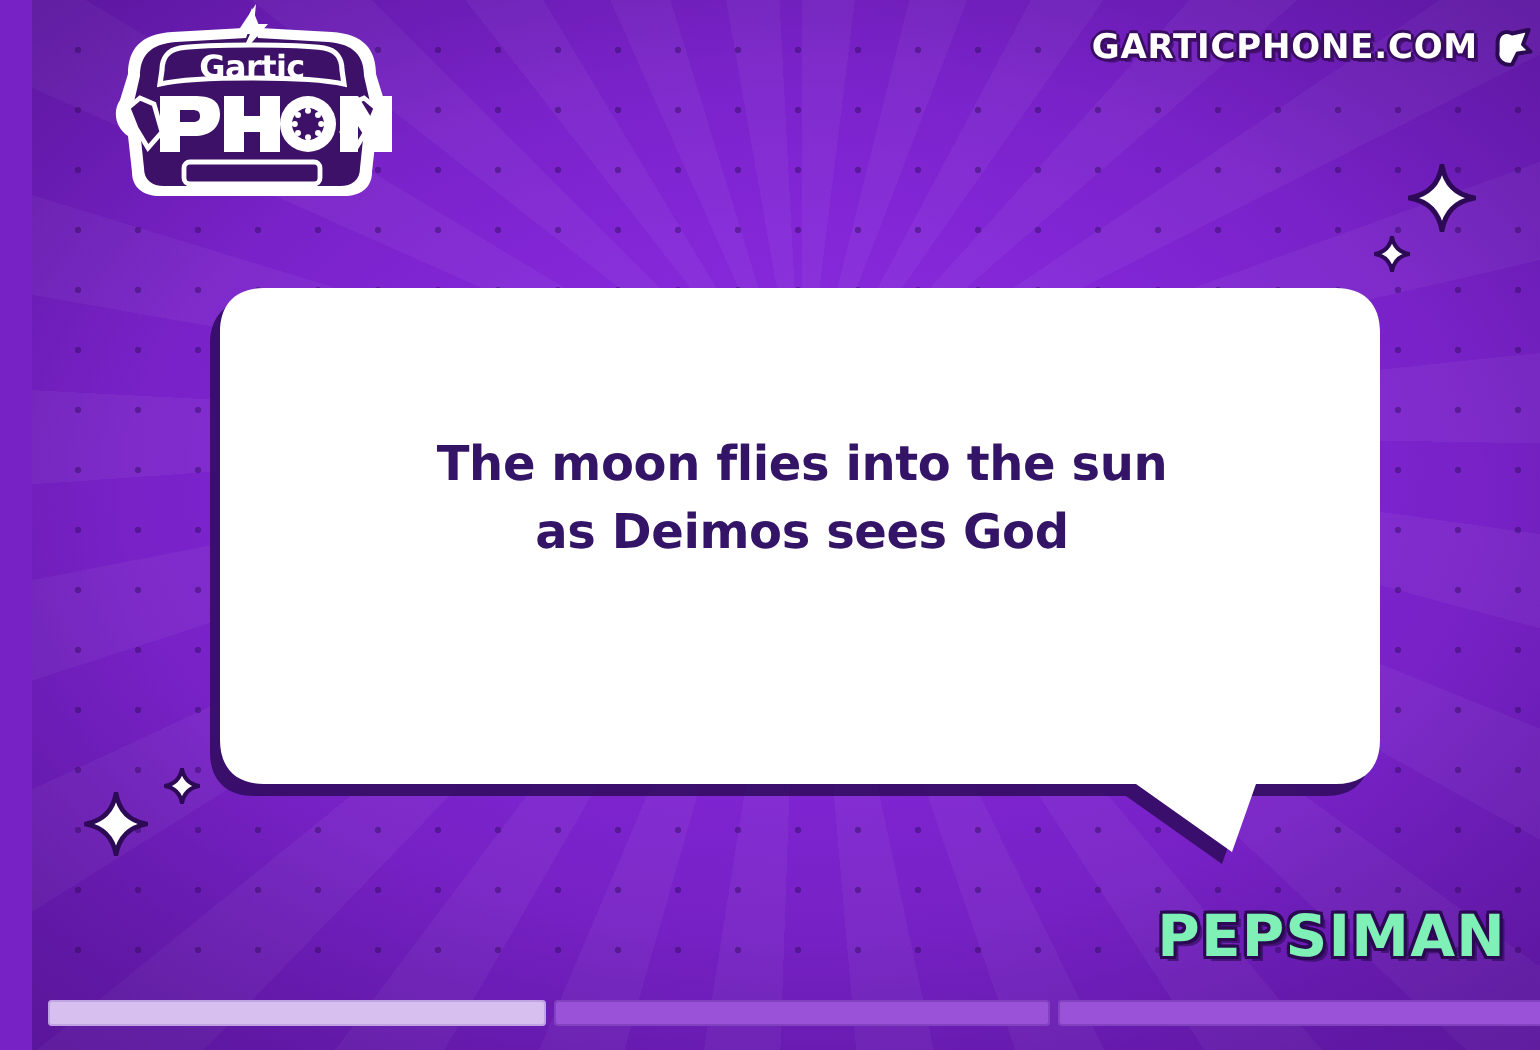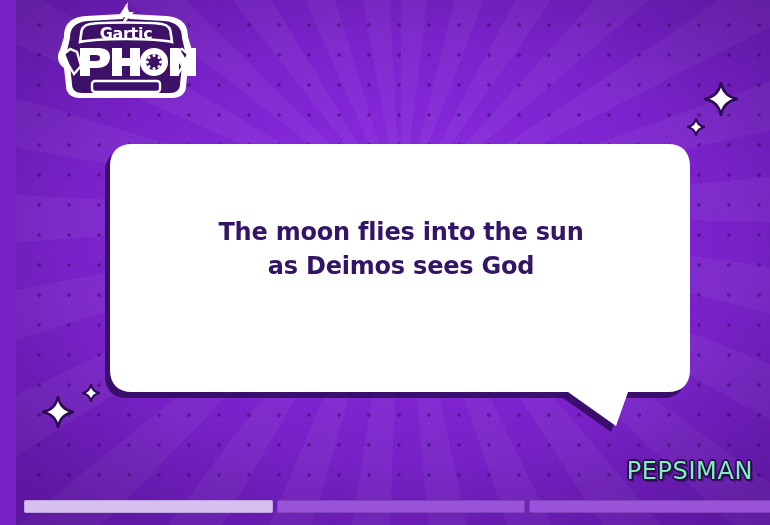--- a/index.html
+++ b/index.html
@@ -94,22 +94,22 @@
     font-size:24px;
     line-height:1.42;
     letter-spacing:-.2px;
     white-space:pre-line;
   }
 
   
   .author {
     position:absolute; right:33px; bottom:40px;
     color:#7ff0b6;
-    font-weight:normal;
-    font-size:24px;
+    font-weight:bold;
+    font-size:29px;
     letter-spacing:.6px;
     text-shadow:
       -1.6px 0 #2b0a53, 1.6px 0 #2b0a53,
       0 -1.6px #2b0a53, 0 1.6px #2b0a53,
       1.3px 1.3px #2b0a53, -1.3px 1.3px #2b0a53,
       -1.3px -1.3px #2b0a53, 1.3px -1.3px #2b0a53,
       2.5px 2.5px 0 rgba(30,5,60,.5);
   }
 
   
@@ -197,20 +197,27 @@
         </g>
 
         <path d="M120 46 L120 74 L129 74 L129 61 L137 74 L146 74 L146 46
                  L137 46 L137 59 L129 46 Z"></path>
       </g>
 
       <rect x="42" y="79" width="68" height="11" rx="3" fill="#3d1168" stroke="#ffffff" stroke-width="2.4"></rect>
     </svg>
   </div>
 
+  <div class="site-url">
+    <span class="txt">GARTICPHONE.COM</span>
+    <svg class="mark" viewBox="0 0 24 22" xmlns="http://www.w3.org/2000/svg">
+      <path d="M3 8 C3 3 7 1 11 3 L20 1 L17 9 L21 13 L14 14 L11 20
+               C7 21 2 18 3 13 Z" fill="#ffffff" stroke="#2b0a53" stroke-width="2.2" stroke-linejoin="round"></path>
+    </svg>
+  </div>
 
   <svg class="sparkle" style="left:688px; top:82px; width:34px; height:34px;" viewBox="0 0 40 40" xmlns="http://www.w3.org/2000/svg">
     <path d="M20 1 C22 12 28 18 39 20 C28 22 22 28 20 39 C18 28 12 22 1 20 C12 18 18 12 20 1 Z" fill="#ffffff" stroke="#2d0a55" stroke-width="3" stroke-linejoin="round"></path>
   </svg>
   <svg class="sparkle" style="left:671px; top:118px; width:18px; height:18px;" viewBox="0 0 40 40" xmlns="http://www.w3.org/2000/svg">
     <path d="M20 1 C22 12 28 18 39 20 C28 22 22 28 20 39 C18 28 12 22 1 20 C12 18 18 12 20 1 Z" fill="#ffffff" stroke="#2d0a55" stroke-width="4.5" stroke-linejoin="round"></path>
   </svg>
   <svg class="sparkle" style="left:26px; top:396px; width:32px; height:32px;" viewBox="0 0 40 40" xmlns="http://www.w3.org/2000/svg">
     <path d="M20 1 C22 12 28 18 39 20 C28 22 22 28 20 39 C18 28 12 22 1 20 C12 18 18 12 20 1 Z" fill="#ffffff" stroke="#2d0a55" stroke-width="3" stroke-linejoin="round"></path>
   </svg>

